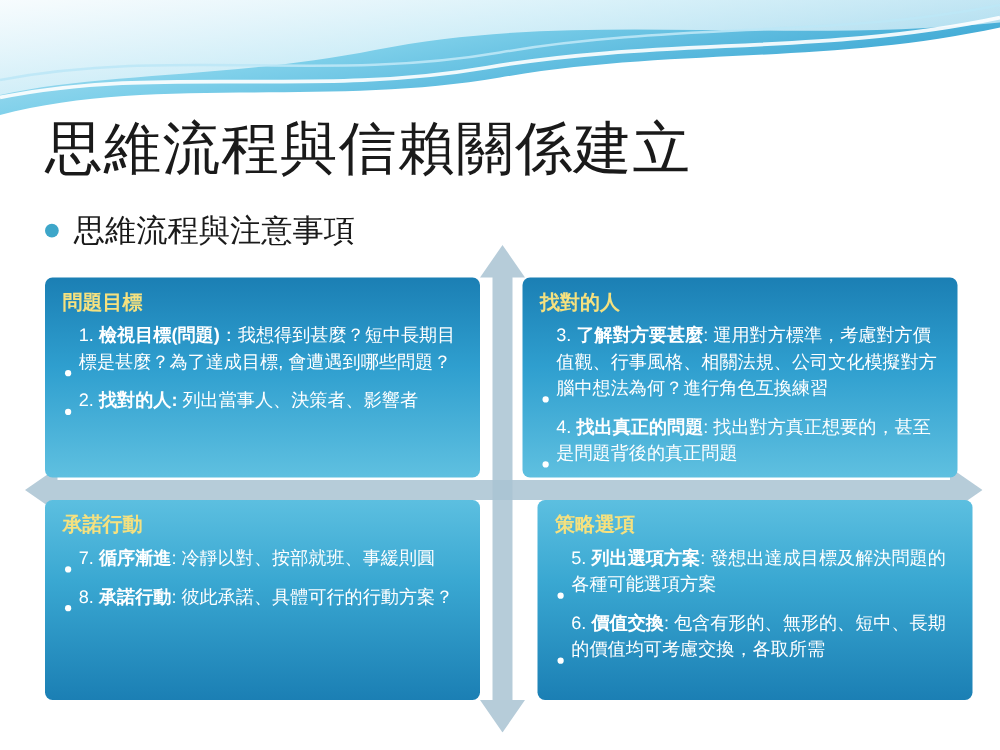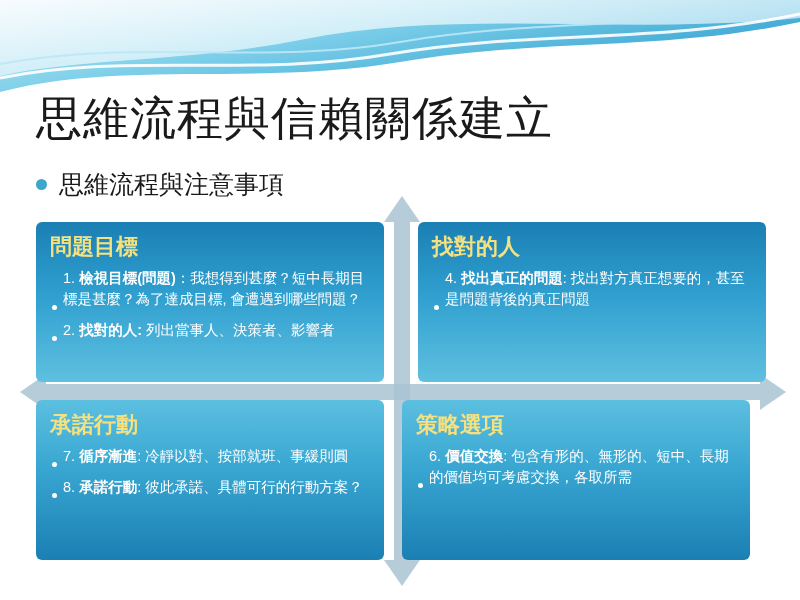--- a/index.html
+++ b/index.html
@@ -72,21 +72,21 @@
   
   .quad {
     position: absolute;
     border-radius: 6px;
     box-sizing: border-box;
     color: #ffffff;
     padding: 8px 10px 6px 12px;
     overflow: hidden;
   }
   .quad-title {
-    font-size: 22px;
+    font-size: 16px;
     font-weight: bold;
     color: #f6e27a;
     margin: 2px 0 6px 2px;
   }
   .q-tl .quad-title, .q-bl .quad-title { color: #f5e17f; }
   .q-tr .quad-title, .q-br .quad-title { color: #f5e17f; }
 
   .quad-item {
     display: flex;
     align-items: flex-end;
@@ -113,21 +113,21 @@
     left: 418px; top: 222px;
     width: 348px; height: 160px;
     background: linear-gradient(180deg, #1b7fb4 0%, #2f9fcf 45%, #5fc0e0 100%);
   }
   .q-bl {
     left: 36px; top: 400px;
     width: 348px; height: 160px;
     background: linear-gradient(180deg, #5cbfe0 0%, #3aa8d2 40%, #1b7fb4 100%);
   }
   .q-br {
-    left: 402px; top: 400px;
+    left: 430px; top: 400px;
     width: 348px; height: 160px;
     background: linear-gradient(180deg, #5cbfe0 0%, #3aa8d2 40%, #1b7fb4 100%);
   }
 </style>
 </head>
 <body>
 
 <div class="slide">
 
   <div class="banner">
@@ -181,20 +181,27 @@
         <b>找對的人:</b><span> 列出當事人、決策者、影響者</span>
       </span>
     </div>
   </div>
 
   <div class="quad q-tr">
     <div class="quad-title">找對的人</div>
     <div class="quad-item">
       <span class="dot"></span>
       <span class="txt">
+        <span>3.</span>
+        <b>了解對方要甚麼</b><span>: 運用對方標準，考慮對方價值觀、行事風格、相關法規、公司文化模擬對方腦中想法為何？進行角色互換練習</span>
+      </span>
+    </div>
+    <div class="quad-item">
+      <span class="dot"></span>
+      <span class="txt">
         <span>4.</span>
         <b>找出真正的問題</b><span>: 找出對方真正想要的，甚至是問題背後的真正問題</span>
       </span>
     </div>
   </div>
 
   <div class="quad q-bl">
     <div class="quad-title">承諾行動</div>
     <div class="quad-item">
       <span class="dot"></span>
@@ -210,19 +217,26 @@
         <b>承諾行動</b><span>: 彼此承諾、具體可行的行動方案？</span>
       </span>
     </div>
   </div>
 
   <div class="quad q-br">
     <div class="quad-title">策略選項</div>
     <div class="quad-item">
       <span class="dot"></span>
       <span class="txt">
+        <span>5.</span>
+        <b>列出選項方案</b><span>: 發想出達成目標及解決問題的各種可能選項方案</span>
+      </span>
+    </div>
+    <div class="quad-item">
+      <span class="dot"></span>
+      <span class="txt">
         <span>6.</span>
         <b>價值交換</b><span>: 包含有形的、無形的、短中、長期的價值均可考慮交換，各取所需</span>
       </span>
     </div>
   </div>
 
 </div>
 
 </body></html>

